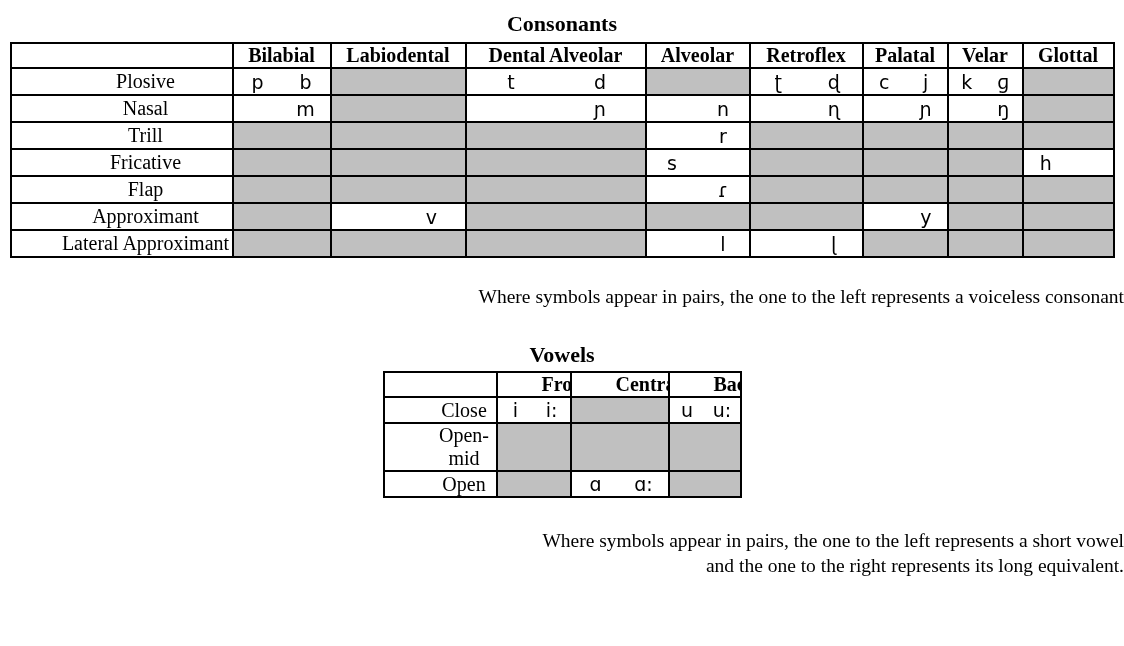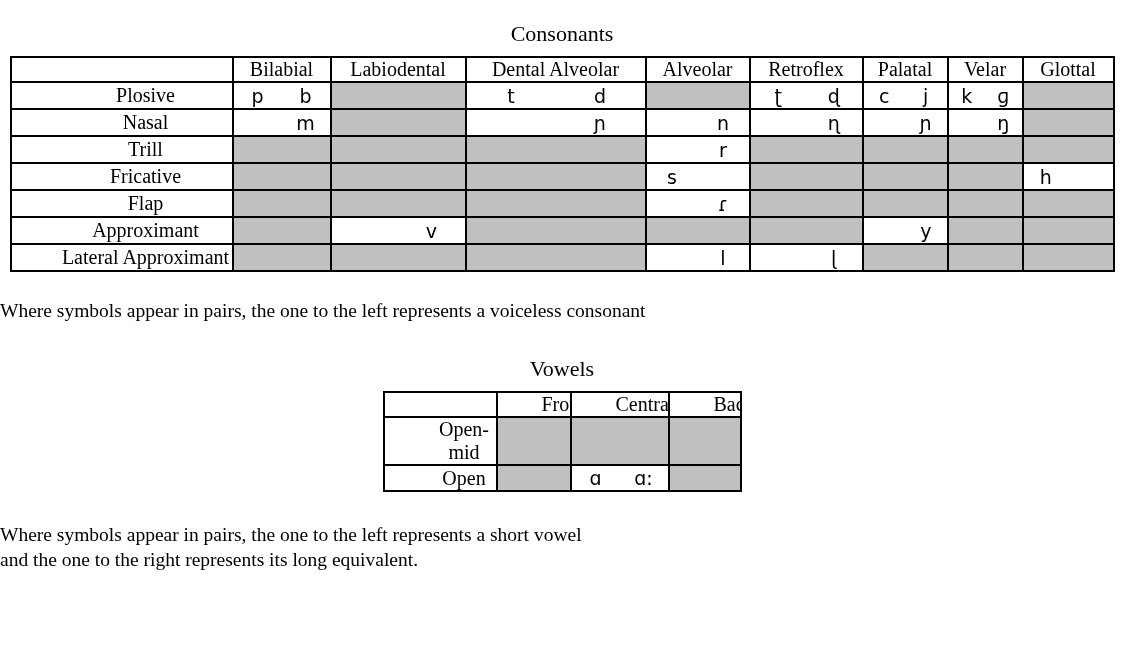--- a/index.html
+++ b/index.html
@@ -9,42 +9,42 @@
     color: #000000;
     font-family: "Liberation Serif", serif;
   }
   .page {
     width: 1124px; height: 646px;
     padding-top: 12px;
     box-sizing: border-box;
     overflow: hidden;
   }
   .title {
-    margin: 10px;
+    margin: 0;
     text-align: center;
-    font-weight: normal;
+    font-weight: bold;
     font-size: 22px;
     line-height: 24px;
     font-family: "Liberation Serif", serif;
   }
   table {
     border-collapse: collapse;
     margin: 0 auto;
     table-layout: fixed;
     background: #ffffff;
   }
   th, td {
     border: 2px solid #000000;
     padding: 0;
     text-align: center;
     vertical-align: middle;
     overflow: hidden;
   }
   th {
-    font-weight: normal;
+    font-weight: bold;
     font-size: 20px;
     font-family: "Liberation Serif", serif;
     margin-top: 8px;
   }
   td.label-cell {
     font-size: 20px;
     font-family: "Liberation Serif", serif;
     padding-left: 48px;
   }
   td.sym-cell {
@@ -58,21 +58,21 @@
   #consonants-table { margin-top: 6px; width: 1103px; }
   #consonants-table th { height: 22px; }
   #consonants-table td { height: 25px; }
 
   #vowels-table { margin-top: 4px; width: 357px; }
   #vowels-table th { height: 23px; padding-left: 44px; }
   #vowels-table td { height: 24px; }
 
   .note {
     margin: 0;
-    text-align: left;
+    text-align: right;
     font-size: 19.5px;
     line-height: 25px;
     font-family: "Liberation Serif", serif;
   }
   #consonants-note { margin-top: 26px; }
   #vowels-title { margin-top: 34px; }
   #vowels-note { margin-top: 30px; }
 </style>
 </head>
 <body>
@@ -298,20 +298,36 @@
       <thead>
         <tr>
           <th></th>
           <th>Front</th>
           <th>Central</th>
           <th>Back</th>
         </tr>
       </thead>
       <tbody>
         <tr>
+          <td class="label-cell">Close</td>
+          <td class="sym-cell">
+            <div class="slots">
+              <span class="slot">i</span>
+              <span class="slot">i:</span>
+            </div>
+          </td>
+          <td class="shaded"></td>
+          <td class="sym-cell">
+            <div class="slots">
+              <span class="slot">u</span>
+              <span class="slot">u:</span>
+            </div>
+          </td>
+        </tr>
+        <tr>
           <td class="label-cell">Open-mid</td>
           <td class="shaded"></td>
           <td class="shaded"></td>
           <td class="shaded"></td>
         </tr>
         <tr>
           <td class="label-cell">Open</td>
           <td class="shaded"></td>
           <td class="sym-cell">
             <div class="slots">

